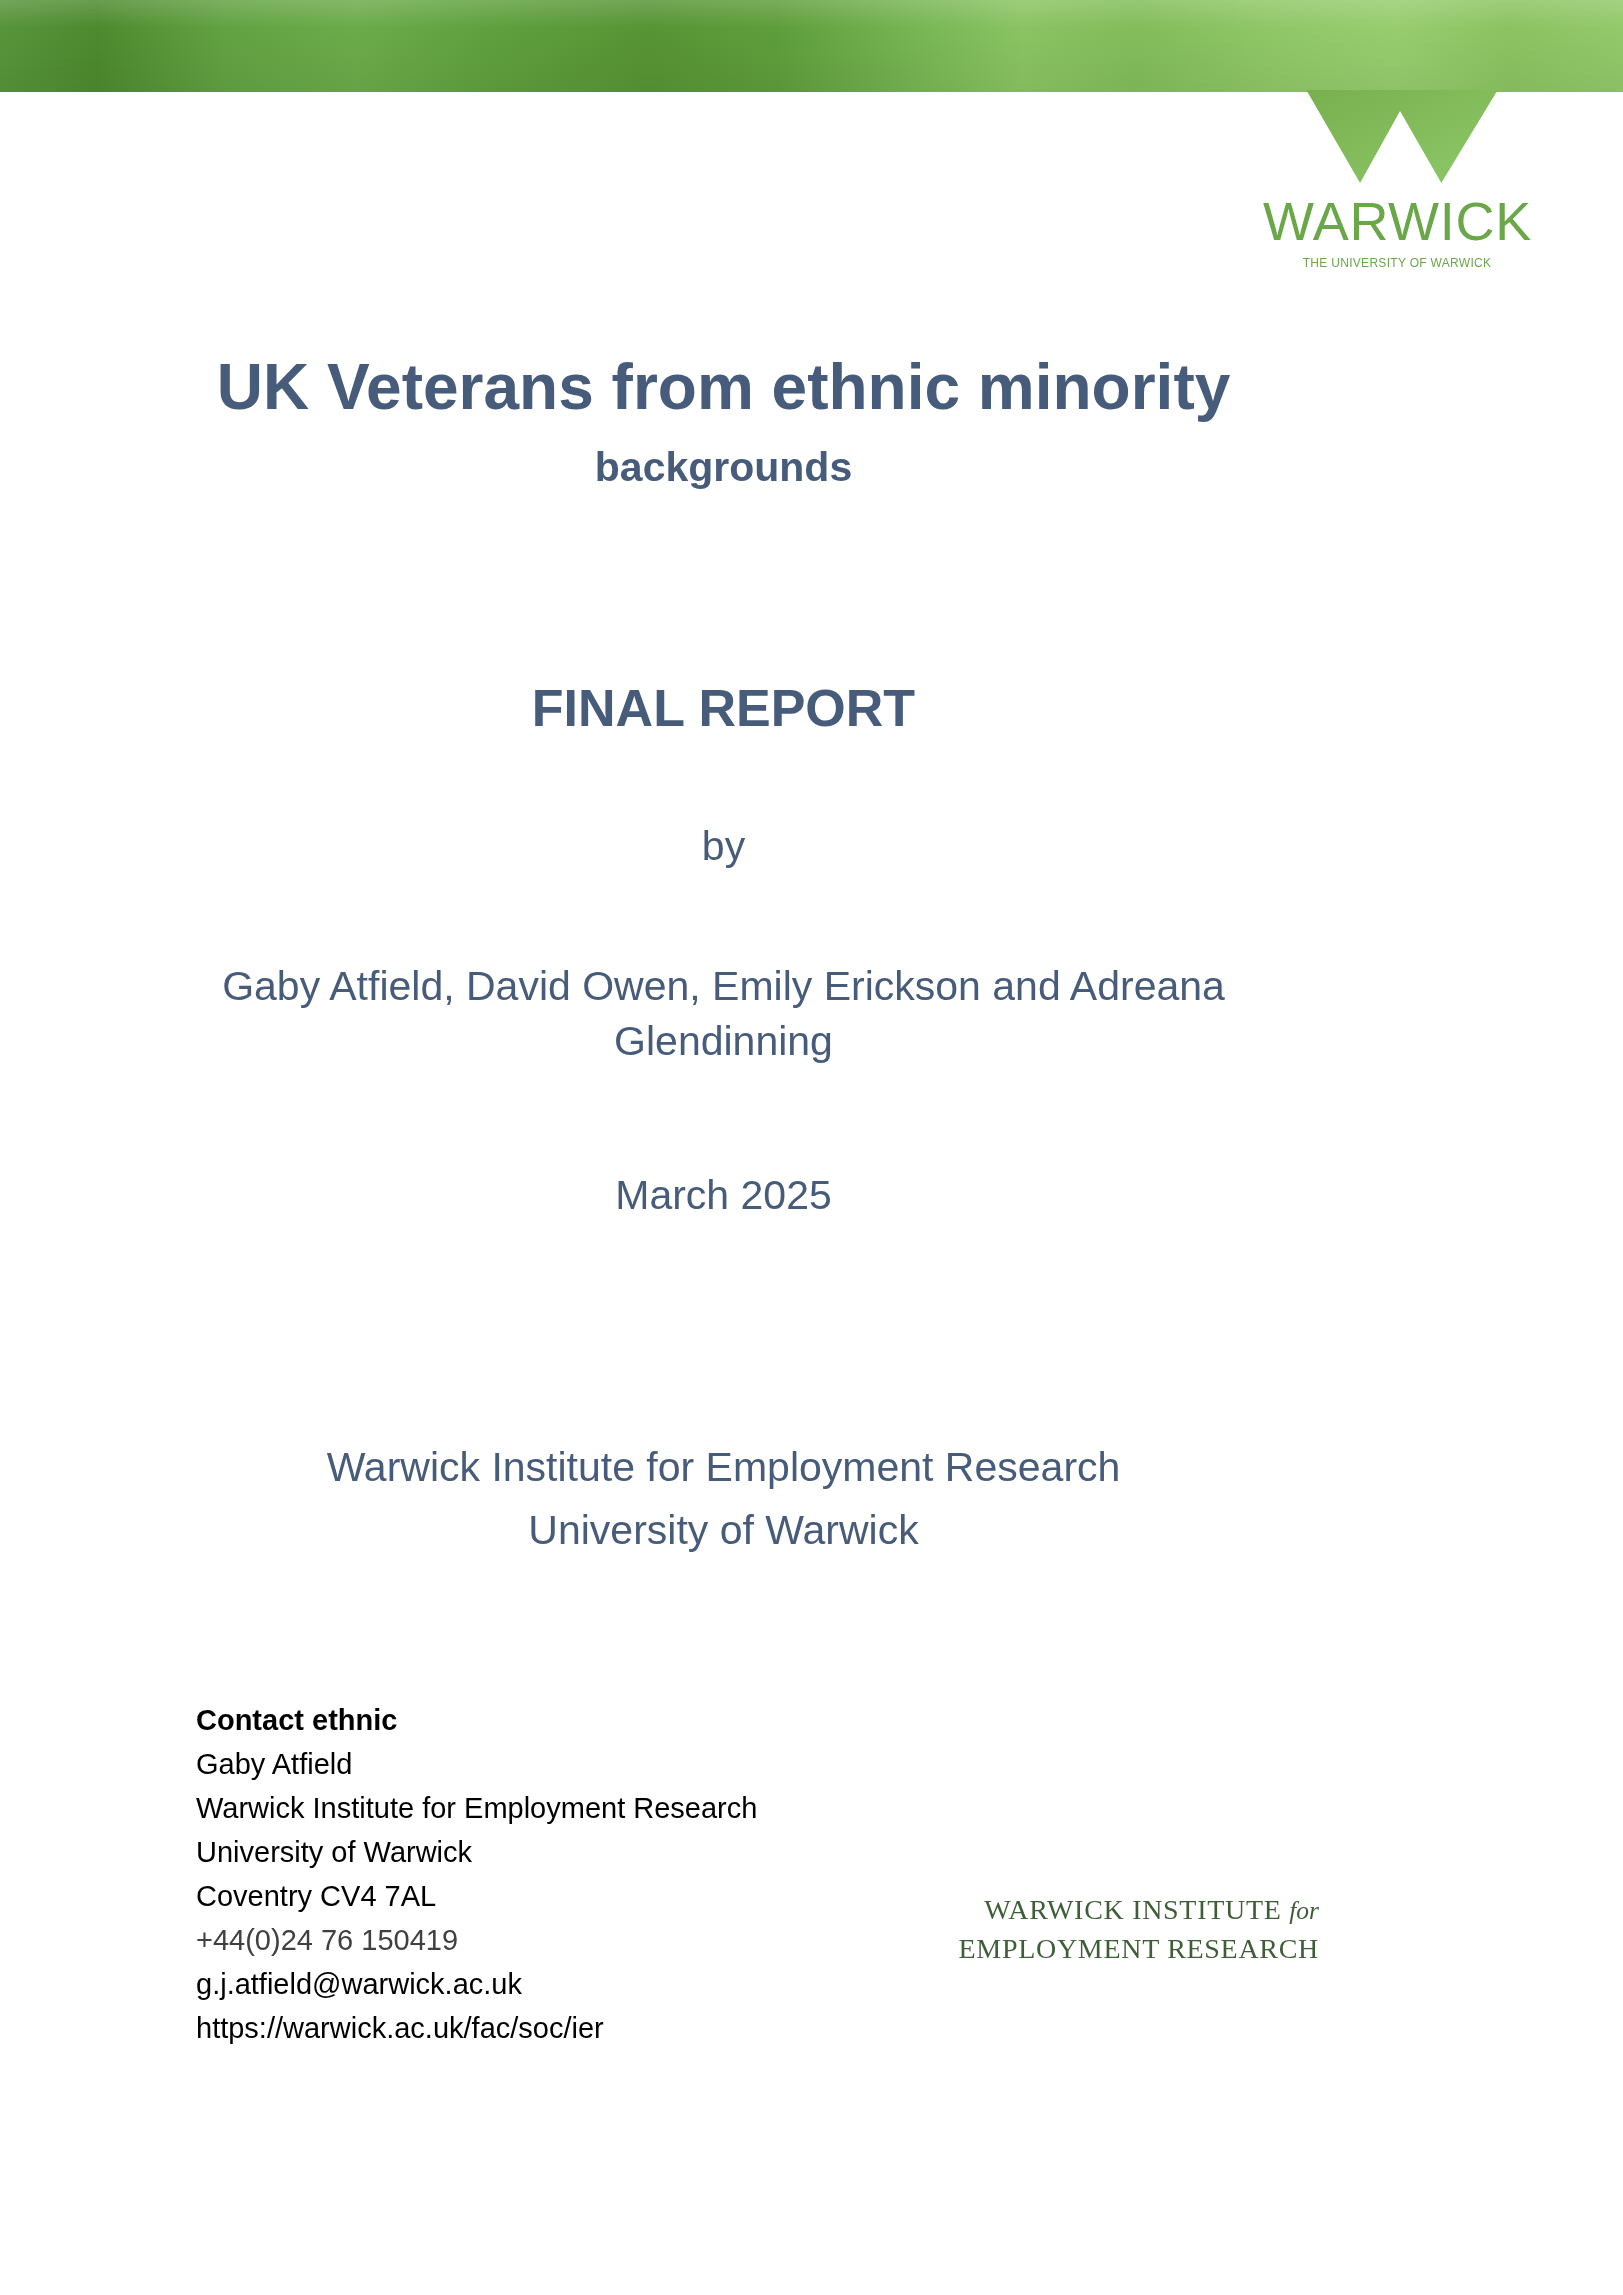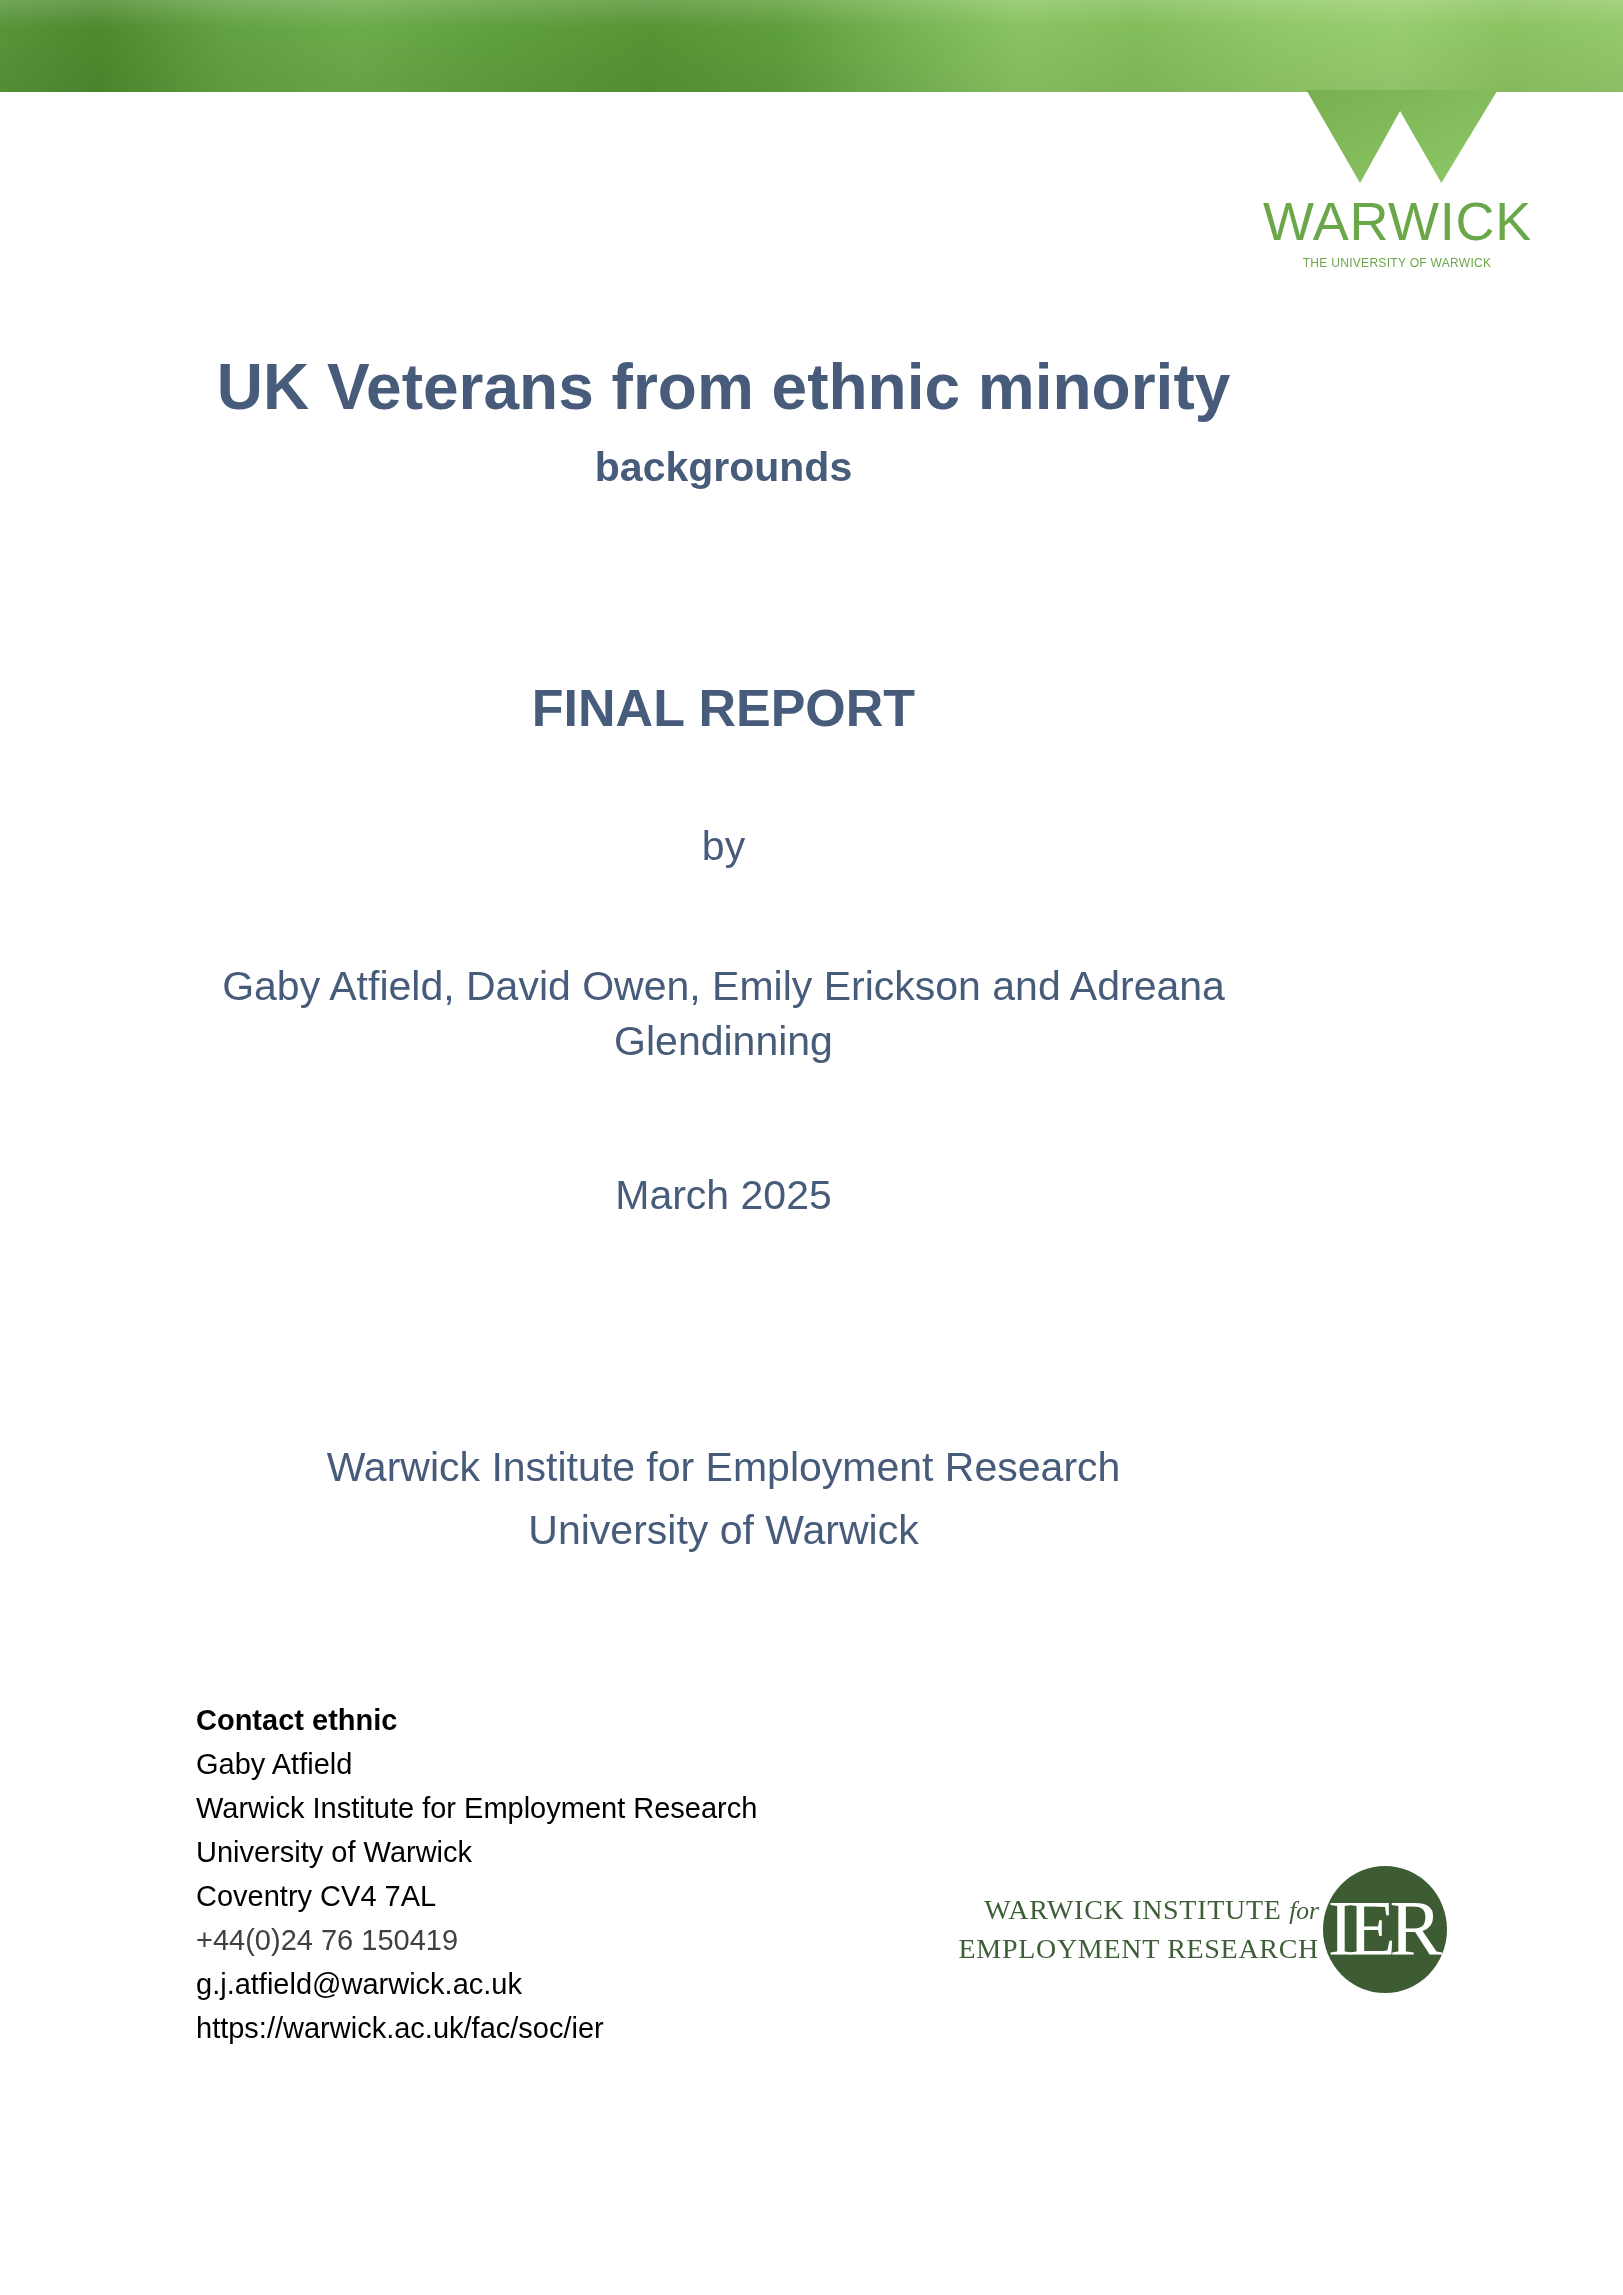--- a/index.html
+++ b/index.html
@@ -154,19 +154,16 @@
     <div class="contact-row contact-phone">+44(0)24 76 150419</div>
     <div class="contact-row">g.j.atfield@warwick.ac.uk</div>
     <div class="contact-row">https://warwick.ac.uk/fac/soc/ier</div>
   </div>
 
   <div class="ier-logo">
     <div class="ier-text">
       <div class="ier-text-l1"><span>WARWICK INSTITUTE</span>&nbsp;<i>for</i></div>
       <div class="ier-text-l2">EMPLOYMENT RESEARCH</div>
     </div>
-    <div class="ier-ellipse">
-      <span class="ier-acronym">IER</span>
-    </div>
   </div>
 
 </div>
 
 
 </body></html>

